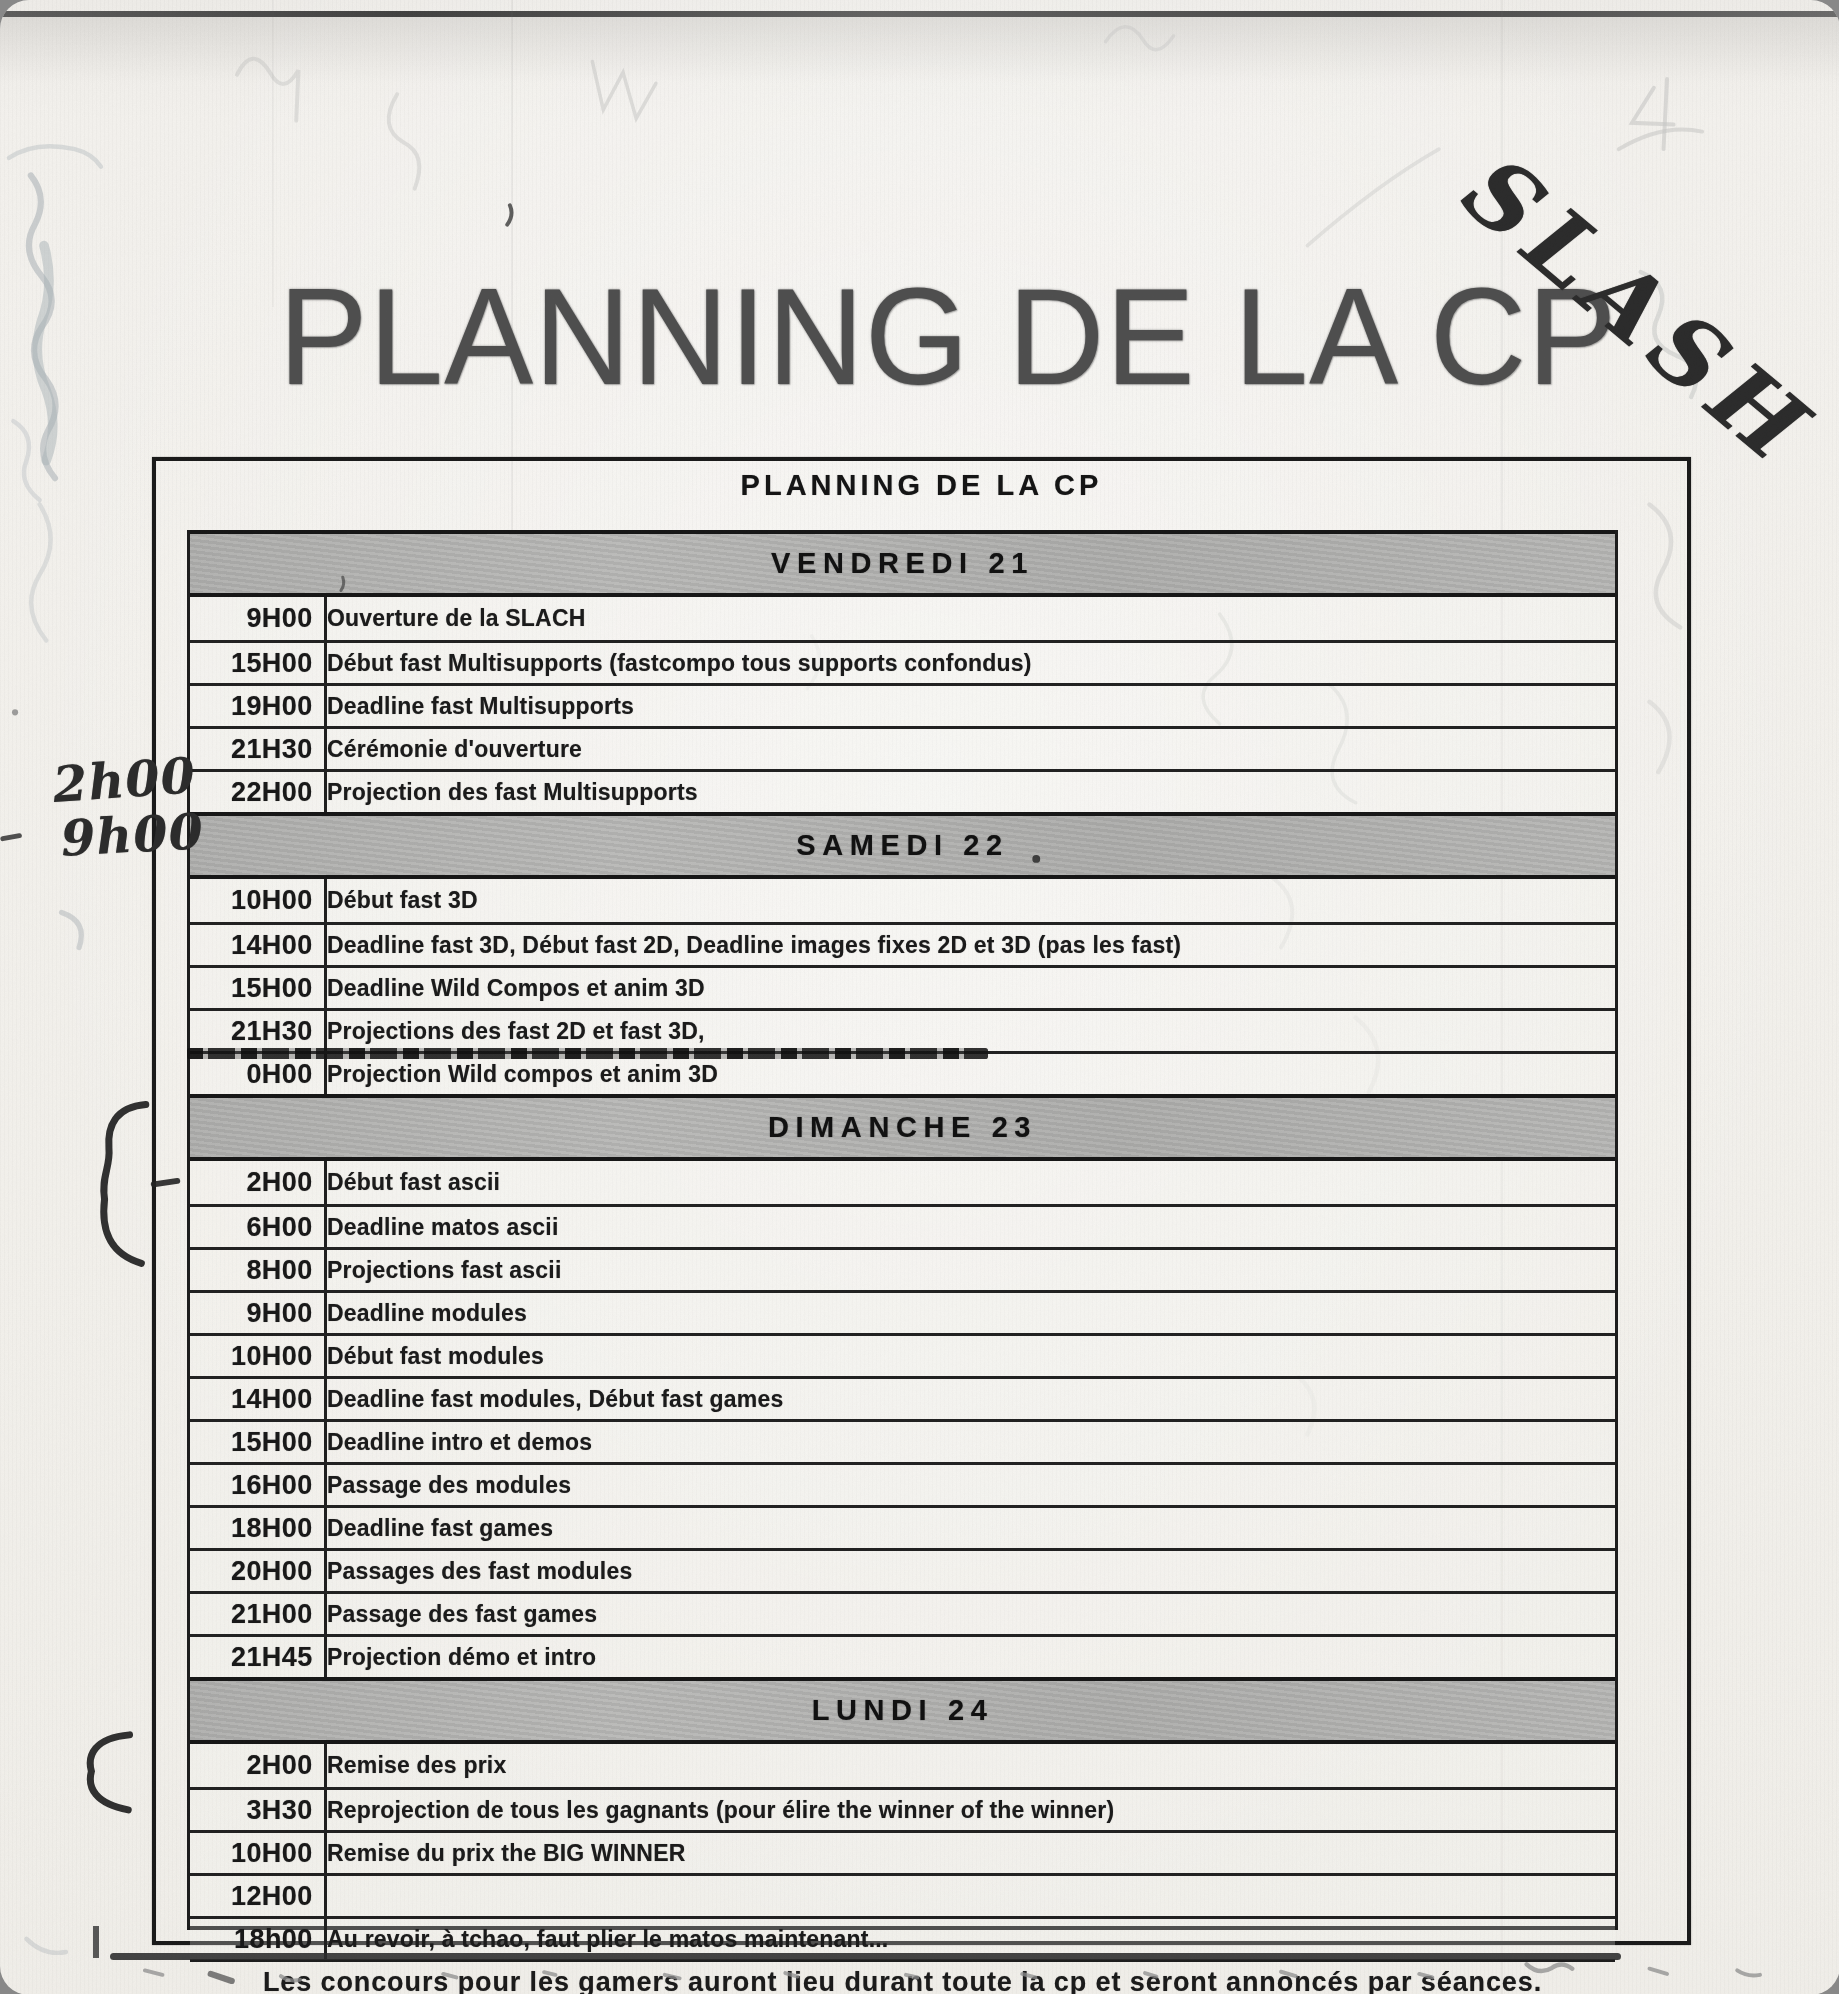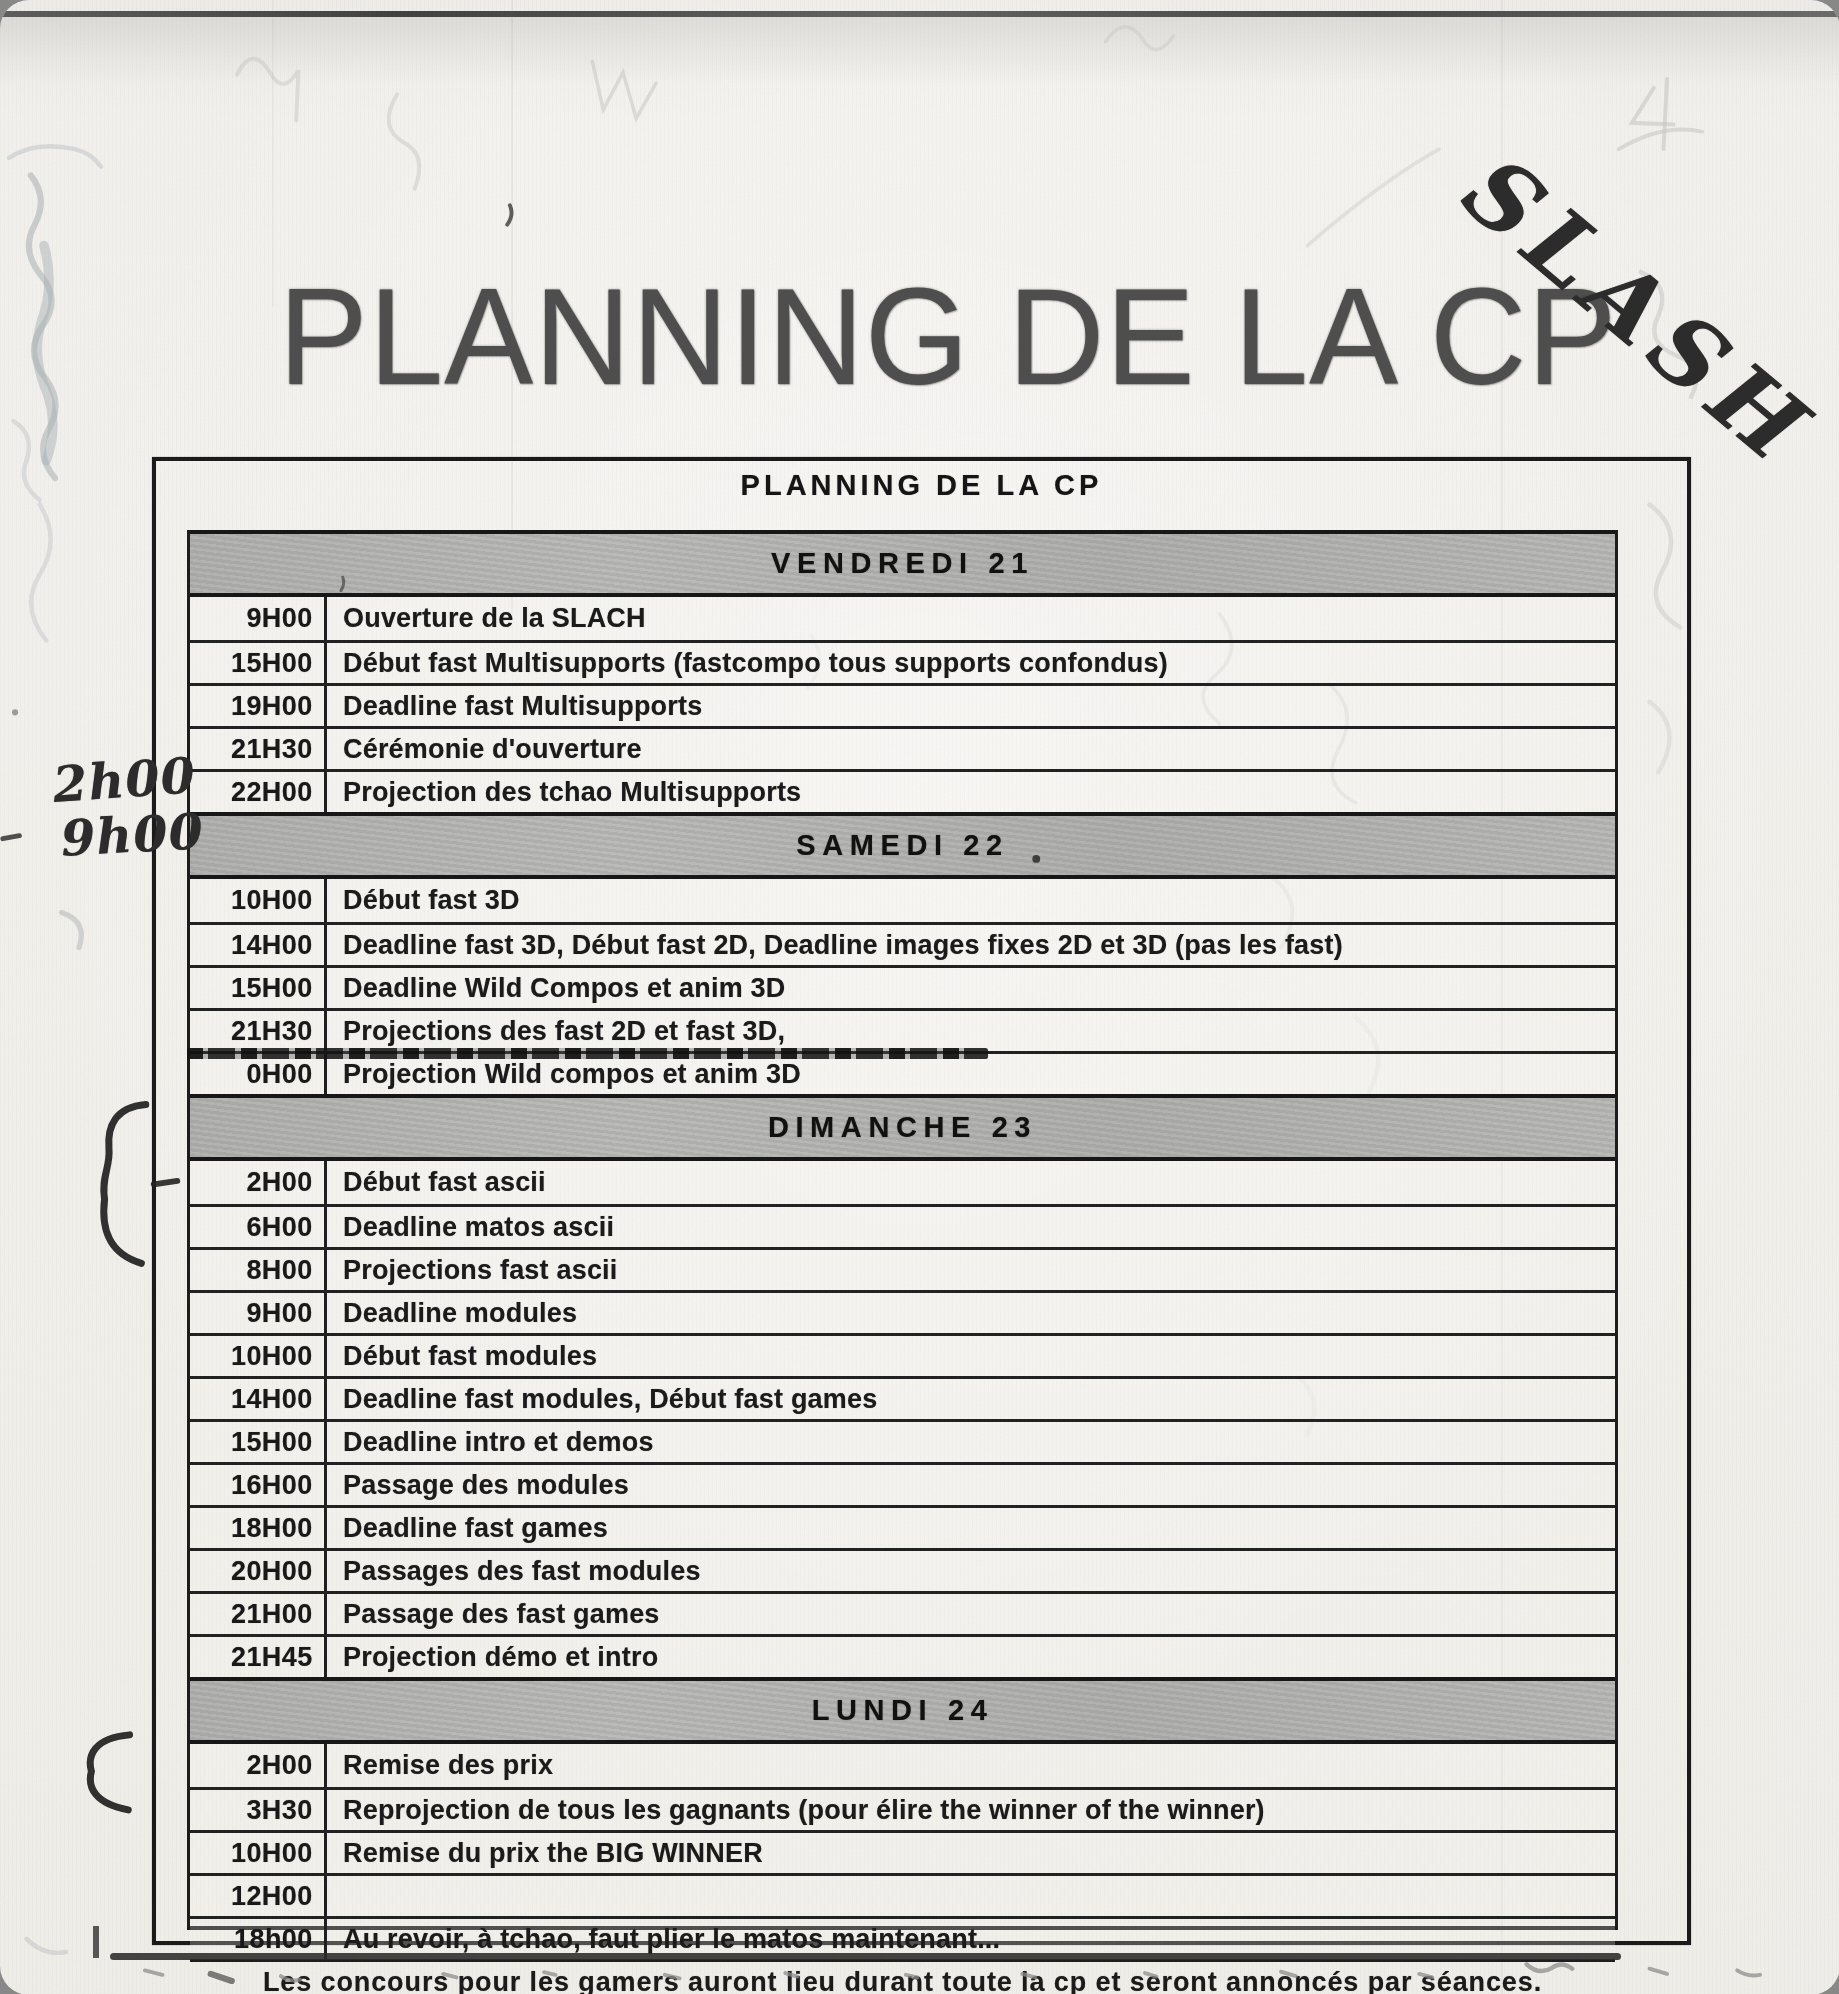--- a/index.html
+++ b/index.html
@@ -74,22 +74,22 @@
   }
   .row{height:43px;display:flex;border-top:3.1px solid #212121;position:relative;background:rgba(248,246,242,.25);}
   .row.first{border-top:none;}
   .time{
     width:137px;flex:none;display:flex;align-items:center;justify-content:flex-end;
     padding-right:11.4px;border-right:3.1px solid #1e1e1e;
     font-size:27px;font-weight:700;letter-spacing:0.4px;color:#181818;
     text-shadow:0 0 0.9px rgba(10,10,10,.4);
   }
   .event{
-    flex:1;display:flex;align-items:center;padding-left:16px;
-    font-size:27px;font-weight:700;letter-spacing:0.2px;color:#1a1a1a;
+    flex:1;display:flex;align-items:center;
+    font-size:23px;font-weight:700;letter-spacing:0.2px;color:#1a1a1a;
     text-shadow:0 0 0.9px rgba(10,10,10,.4);white-space:nowrap;
   }
   
   .row.cut::after{
     content:"";position:absolute;left:-3.1px;right:44%;bottom:-7.5px;height:11px;z-index:3;
     background:repeating-linear-gradient(90deg,
       rgba(17,17,17,.95) 0 16px, rgba(70,70,70,.35) 16px 21px,
       rgba(20,20,20,.88) 21px 48px, rgba(90,90,90,.4) 48px 54px);
     filter:blur(0.7px);border-radius:2.6px;
   }
@@ -168,21 +168,21 @@
         <div class="row">
           <div class="time">19H00</div>
           <div class="event">Deadline fast Multisupports</div>
         </div>
         <div class="row">
           <div class="time">21H30</div>
           <div class="event">Cérémonie d'ouverture</div>
         </div>
         <div class="row">
           <div class="time">22H00</div>
-          <div class="event">Projection des tchao Multisupports</div>
+          <div class="event">Projection des fast Multisupports</div>
         </div>
         <div class="band">SAMEDI 22</div>
         <div class="row first">
           <div class="time">10H00</div>
           <div class="event">Début fast 3D</div>
         </div>
         <div class="row">
           <div class="time">14H00</div>
           <div class="event">Deadline fast 3D, Début fast 2D, Deadline images fixes 2D et 3D (pas les fast)</div>
         </div>

